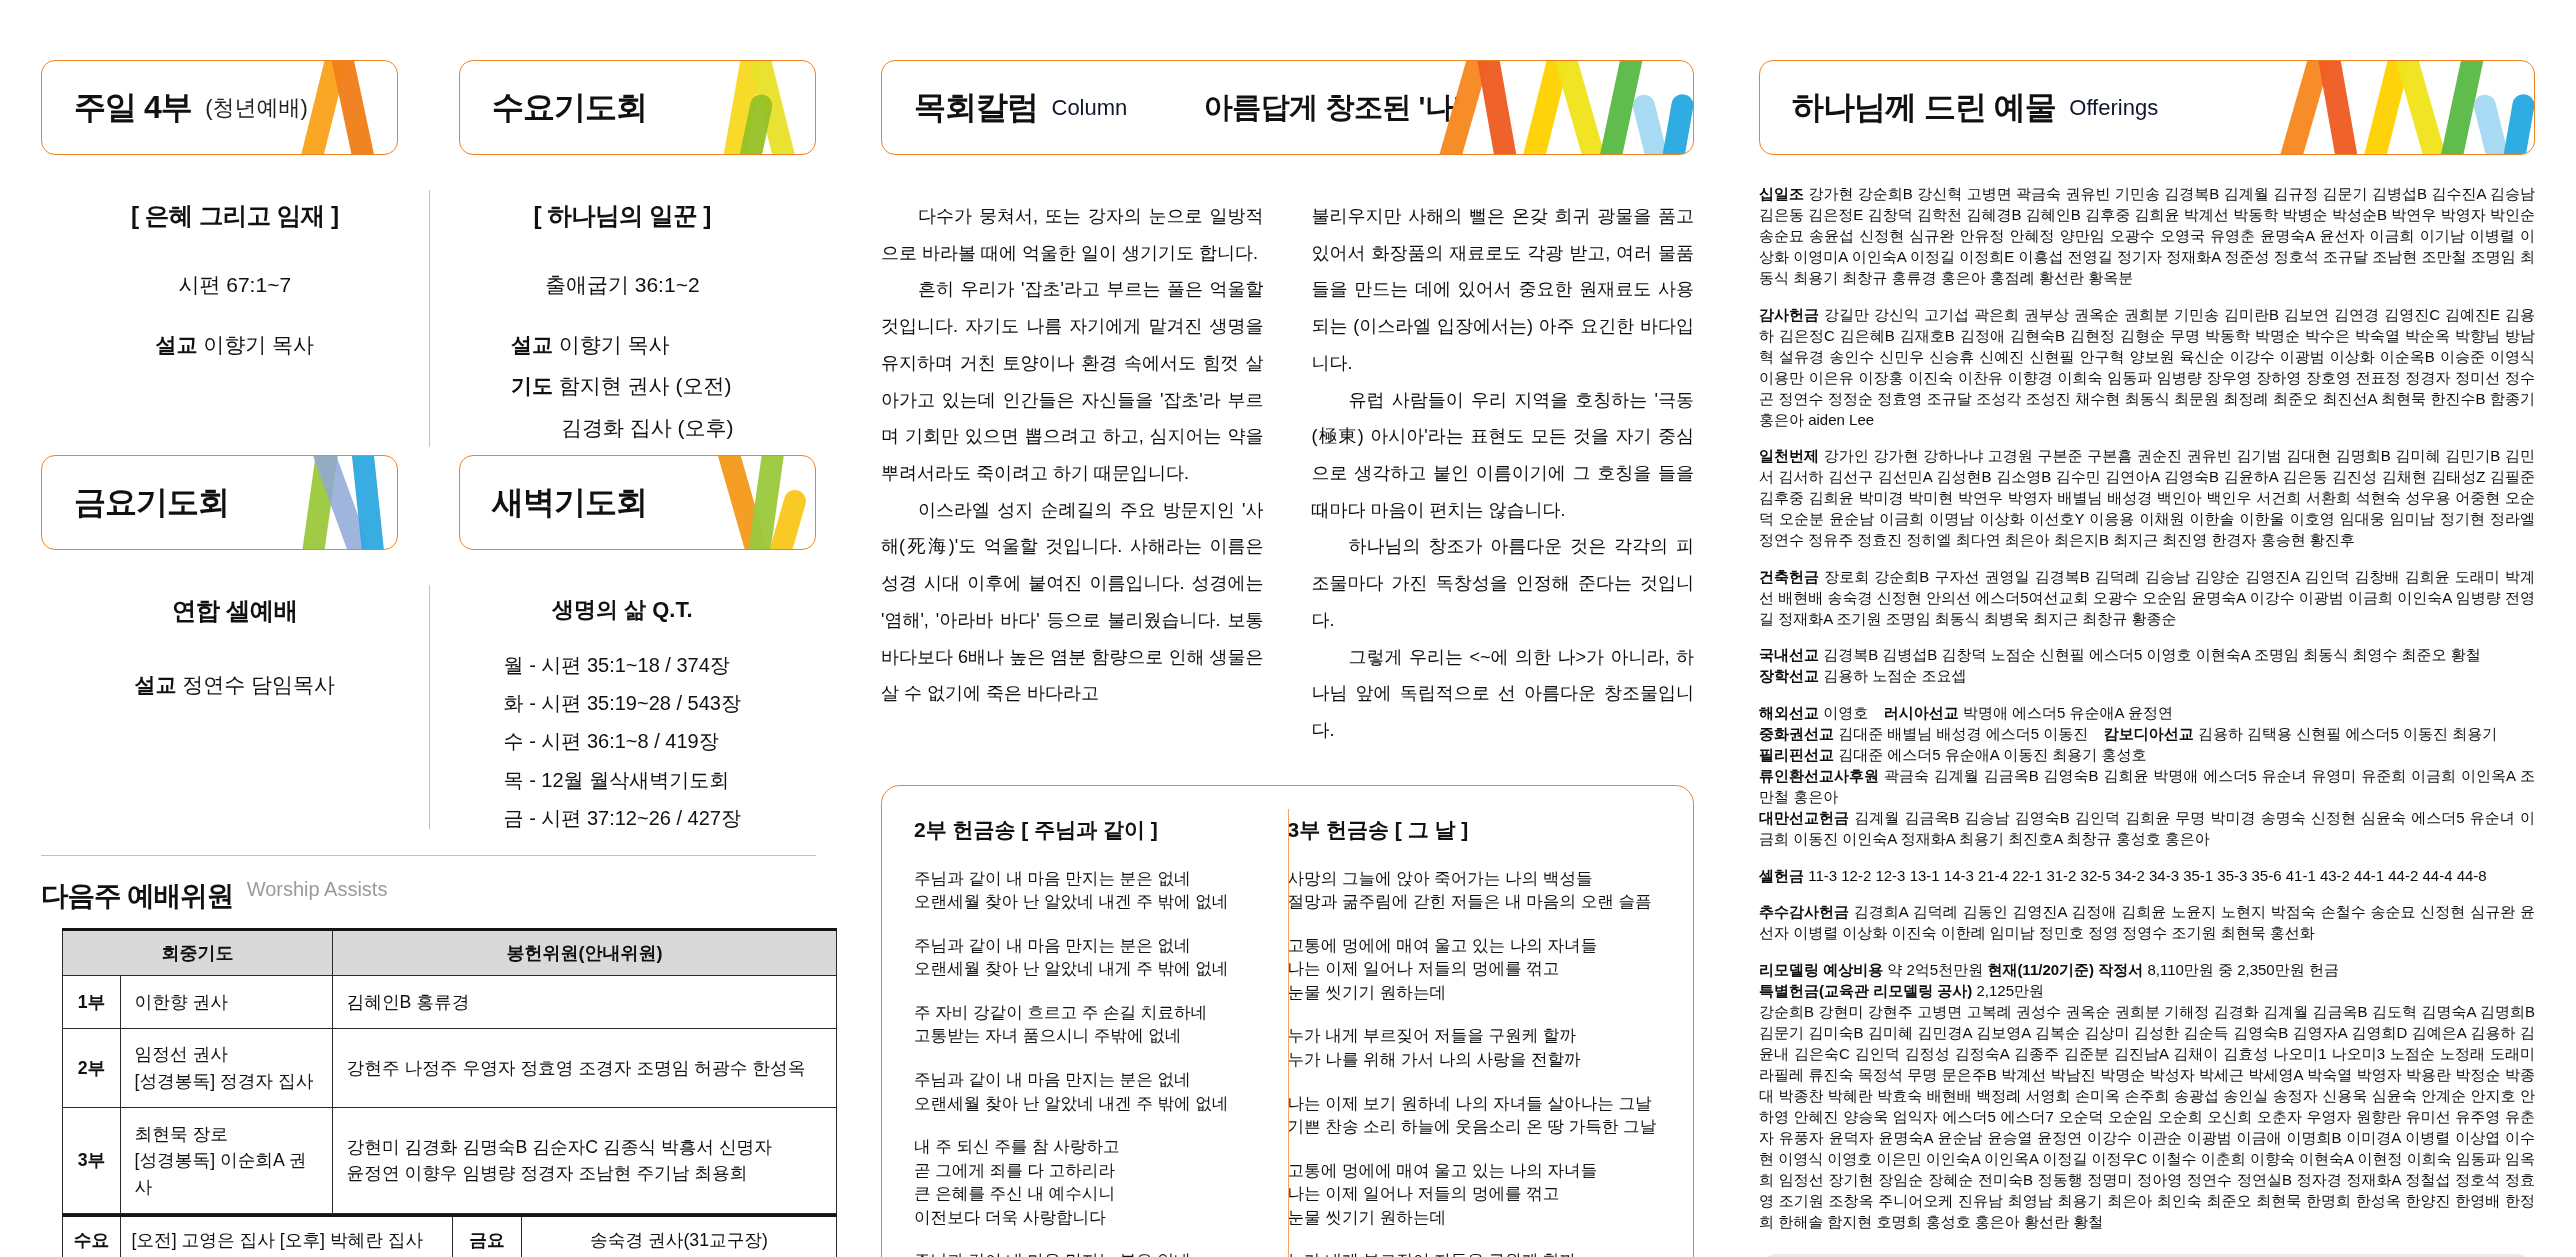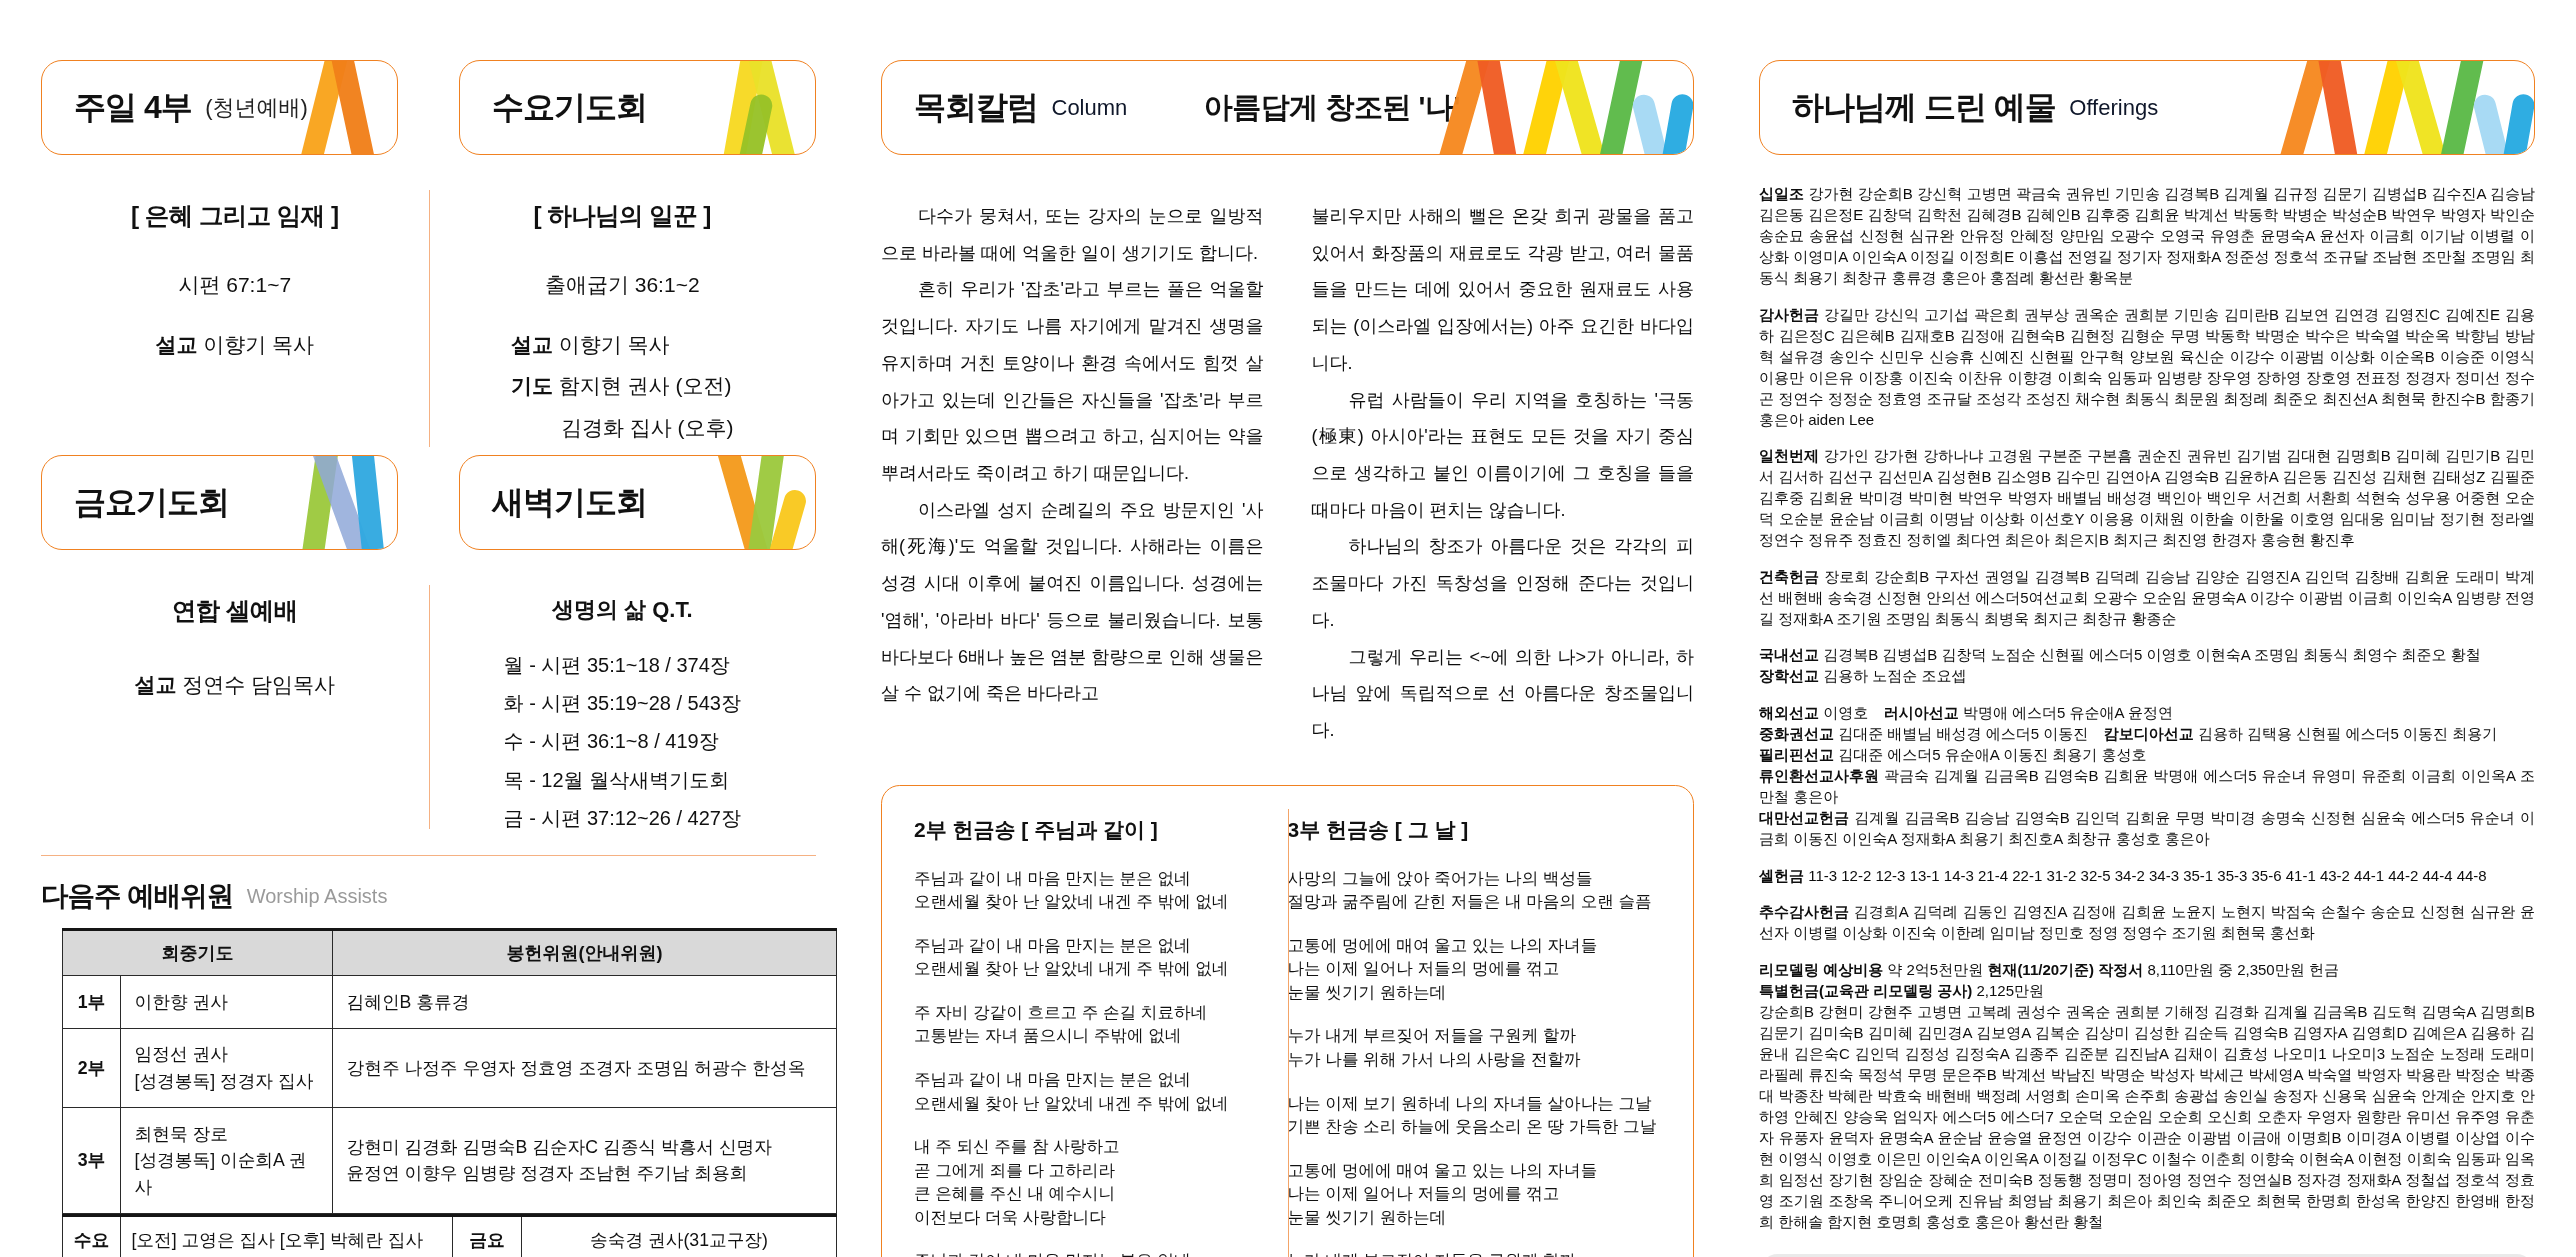--- a/index.html
+++ b/index.html
@@ -9,21 +9,21 @@
     font-family:"Liberation Sans","DejaVu Sans",sans-serif;
     -webkit-font-smoothing:antialiased;
   }
   .page{display:flex;padding:60px 41px 0;gap:65px;}
   .col{position:relative;}
   .col-left{flex:0 0 775px;}
   .col-mid{flex:0 0 813px;}
   .col-right{flex:1;}
 
   
-  .hdr-box{position:relative;height:95px;border:1.6px solid #F08121;border-radius:21px;
+  .hdr-box{position:relative;height:95px;border:1.6px solid #F08121;border-radius:14px;
     overflow:hidden;display:flex;align-items:center;padding:0 32px;background:#fff;}
   .hdr-title{font-size:32px;font-weight:800;letter-spacing:-1px;white-space:nowrap;}
   .hdr-sub{font-size:22px;margin-left:13.5px;color:#222;white-space:nowrap;}
   .hdr-sub.orange{color:#0f172a;}
   .hdr-row{display:flex;gap:61px;}
   .hdr-row .hdr-box{flex:1;}
   .hdr-mid{position:absolute;left:46%;top:50%;transform:translate(-20%,-50%);
     font-size:29px;font-weight:800;letter-spacing:-0.5px;white-space:nowrap;}
 
   .ribbon{position:absolute;top:0;bottom:0;right:0;width:280px;pointer-events:none;}
@@ -37,21 +37,21 @@
   .theme{font-size:24.4px;font-weight:800;margin:0 0 39px;letter-spacing:-0.5px;}
   .scripture{font-size:21px;margin:0 0 32px;}
   .line40{font-size:21px;margin:0 0 13.5px;}
   .line40 b{font-weight:800;}
   .roles{display:inline-block;text-align:left;}
   .qt-title{font-size:22px;font-weight:800;margin:0 0 21px;}
   .sched{display:inline-block;text-align:left;font-size:20px;line-height:1.92;}
   .sched p{margin:0;}
   .hr-orange{border:none;border-top:1.6px solid #F5B183;margin:17.7px 0 22px;}
 
-  .sec-head{display:flex;align-items:center;gap:13.5px;margin:0 0 13.5px;}
+  .sec-head{display:flex;align-items:flex-start;gap:13.5px;margin:0 0 13.5px;}
   .sec-title{font-size:27.5px;font-weight:800;letter-spacing:-1px;}
   .sec-sub{font-size:20px;color:#9a9a9a;}
 
   table{border-collapse:collapse;width:100%;margin-left:21px;}
   .pre{white-space:pre-line;}
 
   .wa{font-size:17.7px;border-top:3.6px solid #151515;}
   .wa th,.wa td{border:1px solid #2a2a2a;}
   .wa th{background:#D9D9D9;font-weight:800;padding:10.4px 4.2px;font-size:18px;}
   .wa td{padding:12.5px 13.5px;line-height:1.5;}

